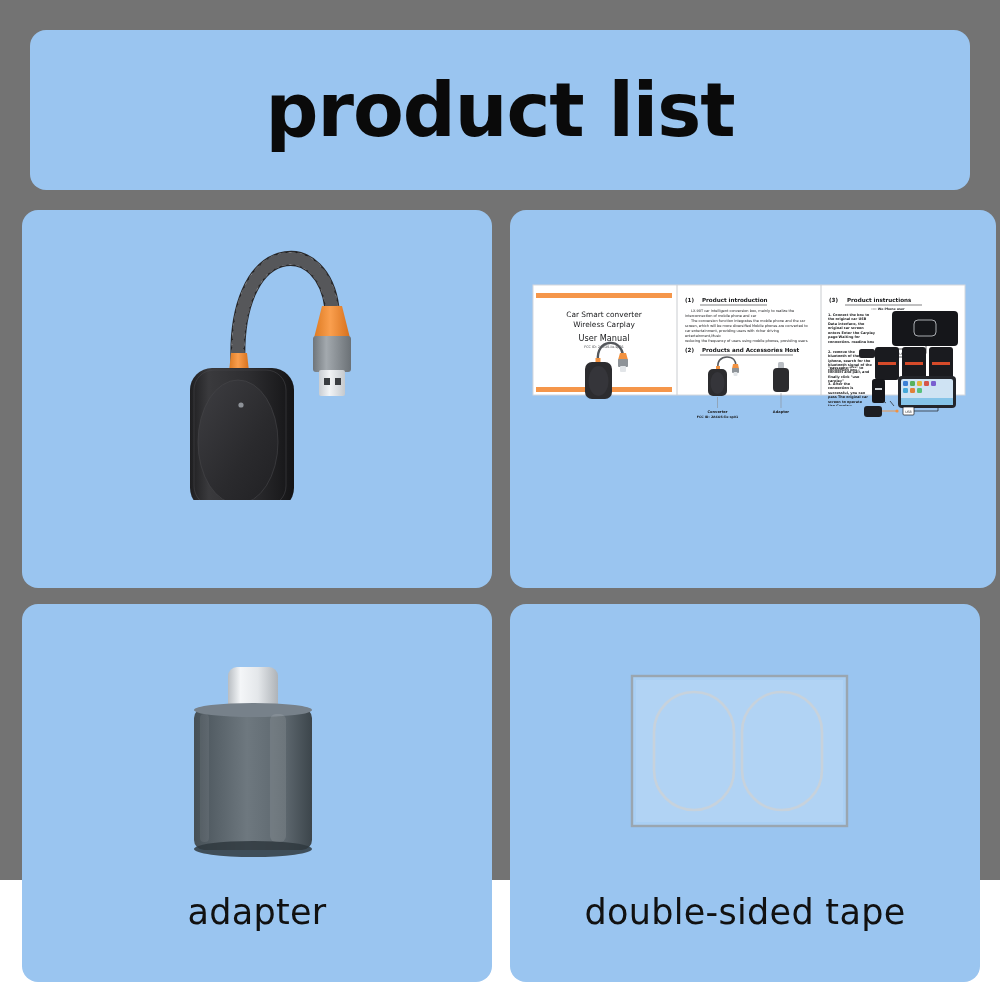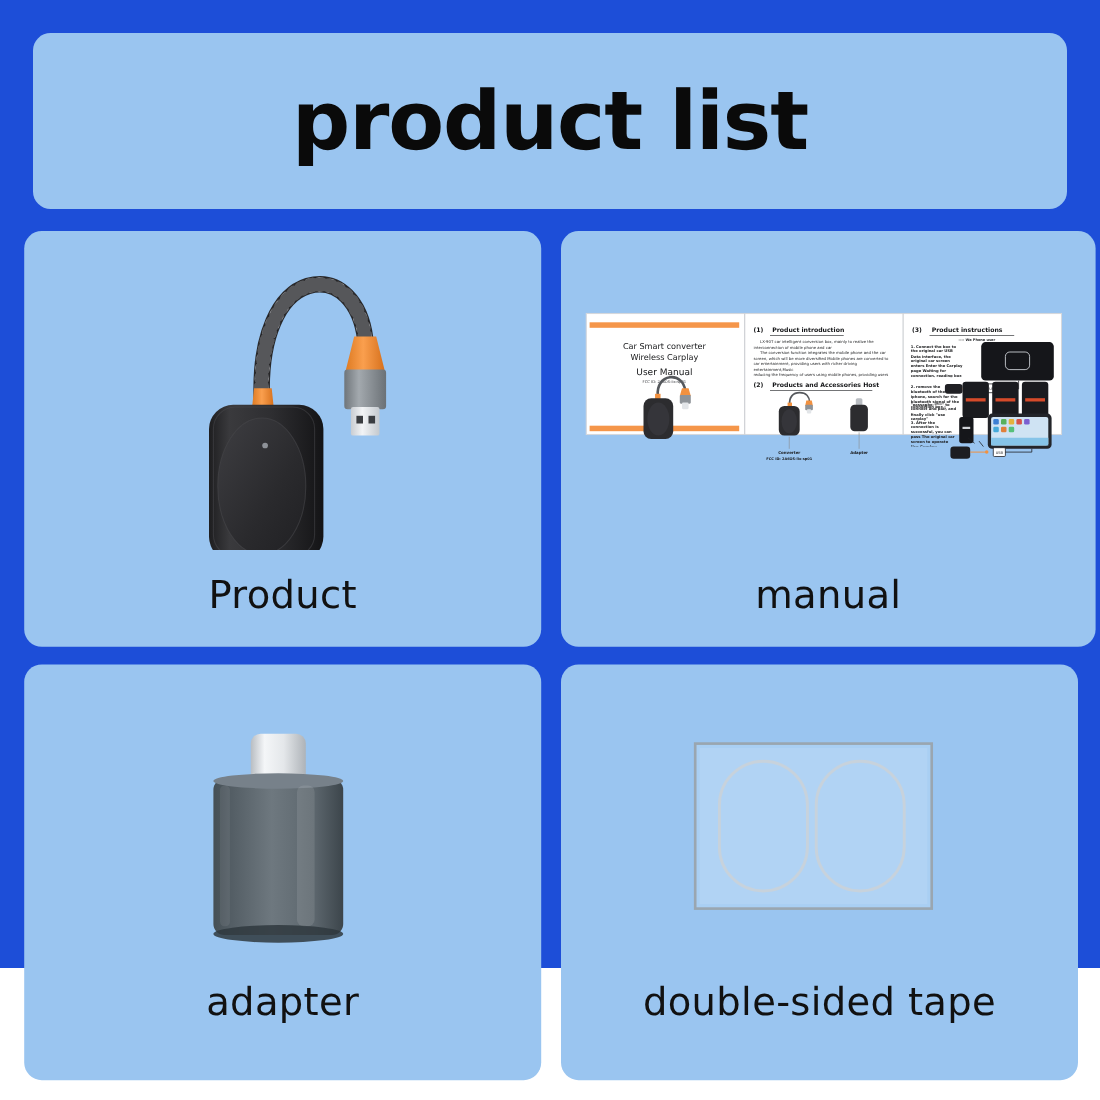--- a/index.html
+++ b/index.html
@@ -11,21 +11,21 @@
   body {
     width: 1000px;
     height: 1000px;
     font-family: "DejaVu Sans", "Liberation Sans", sans-serif;
     overflow: hidden;
   }
   .page {
     position: relative;
     width: 1000px;
     height: 880px;
-    background: #1d4ed8;
+    background: #737373;
   }
 
   
   .header-banner {
     position: absolute;
     left: 30px;
     top: 30px;
     width: 940px;
     height: 160px;
     background: #9ac5f0;
@@ -137,21 +137,20 @@
         <ellipse cx="216" cy="232" rx="40" ry="62" fill="none" stroke="#46464a" stroke-width="1" opacity="0.6"></ellipse>
         <circle cx="219" cy="195" r="2.6" fill="#8e9298"></circle>
 
         <path d="M 300 96 L 320 96 L 328 128 L 292 128 Z" fill="url(#orangeG2)"></path>
         <rect x="291" y="126" width="38" height="36" rx="3" fill="url(#usbHousing)"></rect>
         <rect x="297" y="160" width="26" height="26" rx="2" fill="url(#usbTip)"></rect>
         <rect x="302" y="168" width="6" height="7" fill="#3a3d41"></rect>
         <rect x="313" y="168" width="6" height="7" fill="#3a3d41"></rect>
       </svg>
     </div>
-    <div class="panel-caption cap-tl">Product</div>
   </div>
 
   <div class="panel panel-tr">
     <div class="panel-art">
       <svg width="470" height="290" viewBox="0 0 470 290">
 
         <rect x="23" y="75" width="432" height="110" fill="#ffffff" stroke="#d5d8dc" stroke-width="1"></rect>
 
         <line x1="167" y1="75" x2="167" y2="185" stroke="#c9ccd0" stroke-width="1"></line>
         <line x1="311" y1="75" x2="311" y2="185" stroke="#c9ccd0" stroke-width="1"></line>
@@ -251,21 +250,20 @@
         <rect x="354" y="196" width="18" height="11" rx="3" fill="#1d1e22"></rect>
         <line x1="372" y1="201" x2="386" y2="201" stroke="#f2913f" stroke-width="0.9"></line>
         <circle cx="387" cy="201" r="1.6" fill="#f2913f"></circle>
         <rect x="393" y="197" width="11" height="8" rx="1" fill="#ffffff" stroke="#1c1d20" stroke-width="0.7"></rect>
         <text x="398.5" y="202.7" text-anchor="middle" font-family="DejaVu Sans, sans-serif" font-size="3.2" fill="#1c1d20">USB</text>
         <path d="M 404 201 L 428 201 L 428 198" stroke="#1c1d20" stroke-width="0.7" fill="none"></path>
         <path d="M 376 193 L 370 188" stroke="#1c1d20" stroke-width="0.7" fill="none" marker-end=""></path>
         <path d="M 384 196 L 380 191" stroke="#1c1d20" stroke-width="0.7" fill="none"></path>
       </svg>
     </div>
-    <div class="panel-caption cap-tr">manual</div>
   </div>
 
   <div class="panel panel-bl">
     <div class="panel-art">
       <svg width="470" height="290" viewBox="0 0 470 290">
         <defs>
           <linearGradient id="adBody" x1="0" y1="0" x2="1" y2="0">
             <stop offset="0%" stop-color="#454f55"></stop>
             <stop offset="12%" stop-color="#525c63"></stop>
             <stop offset="45%" stop-color="#6e787f"></stop>

